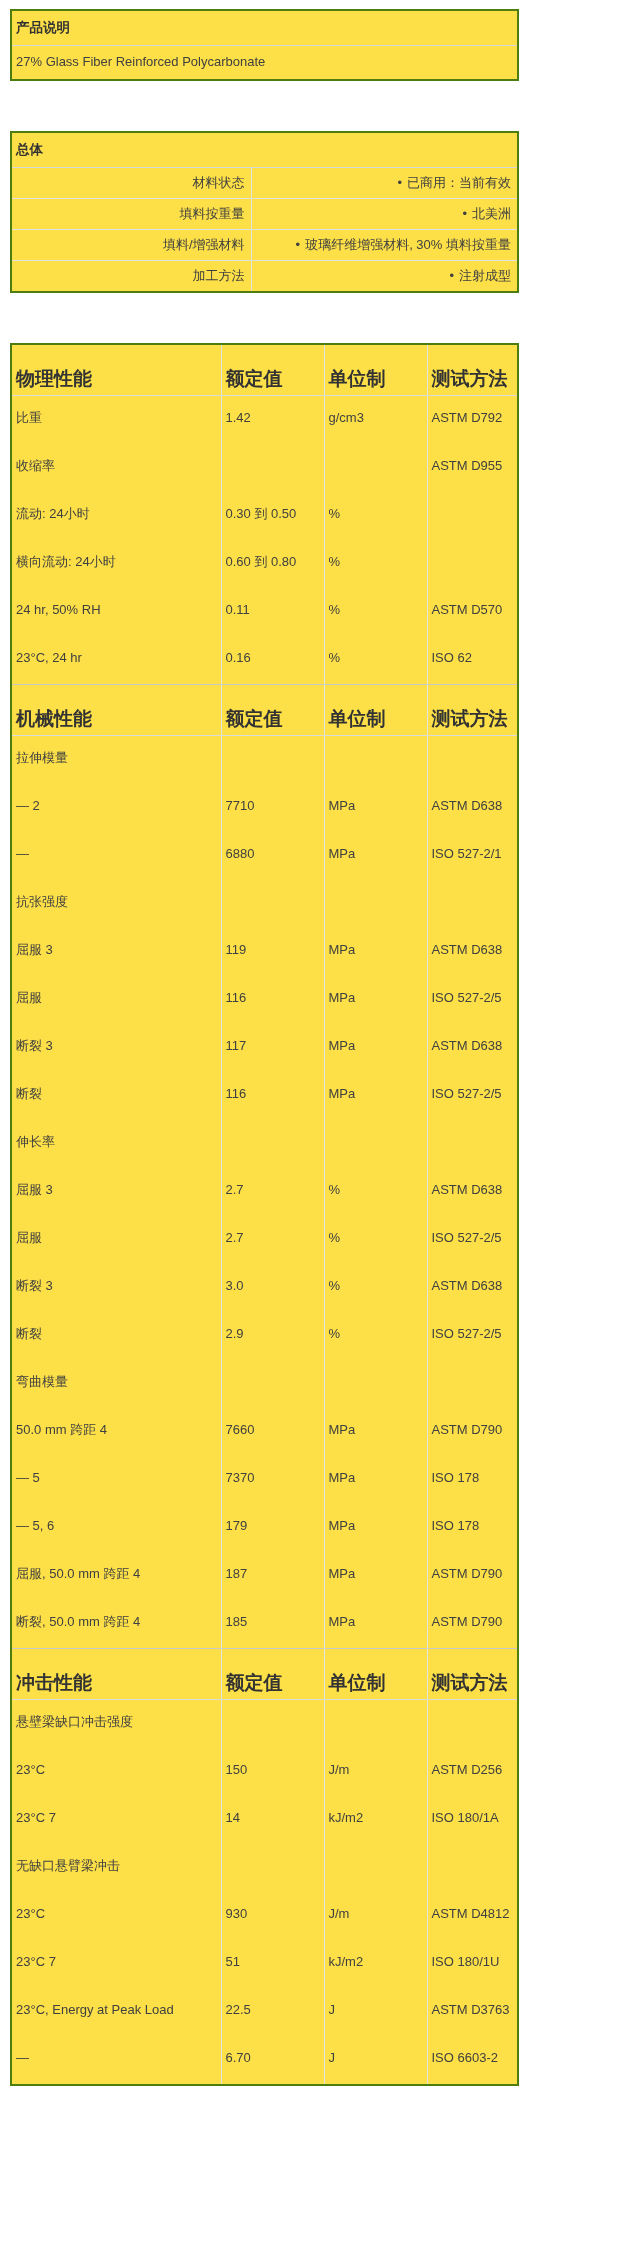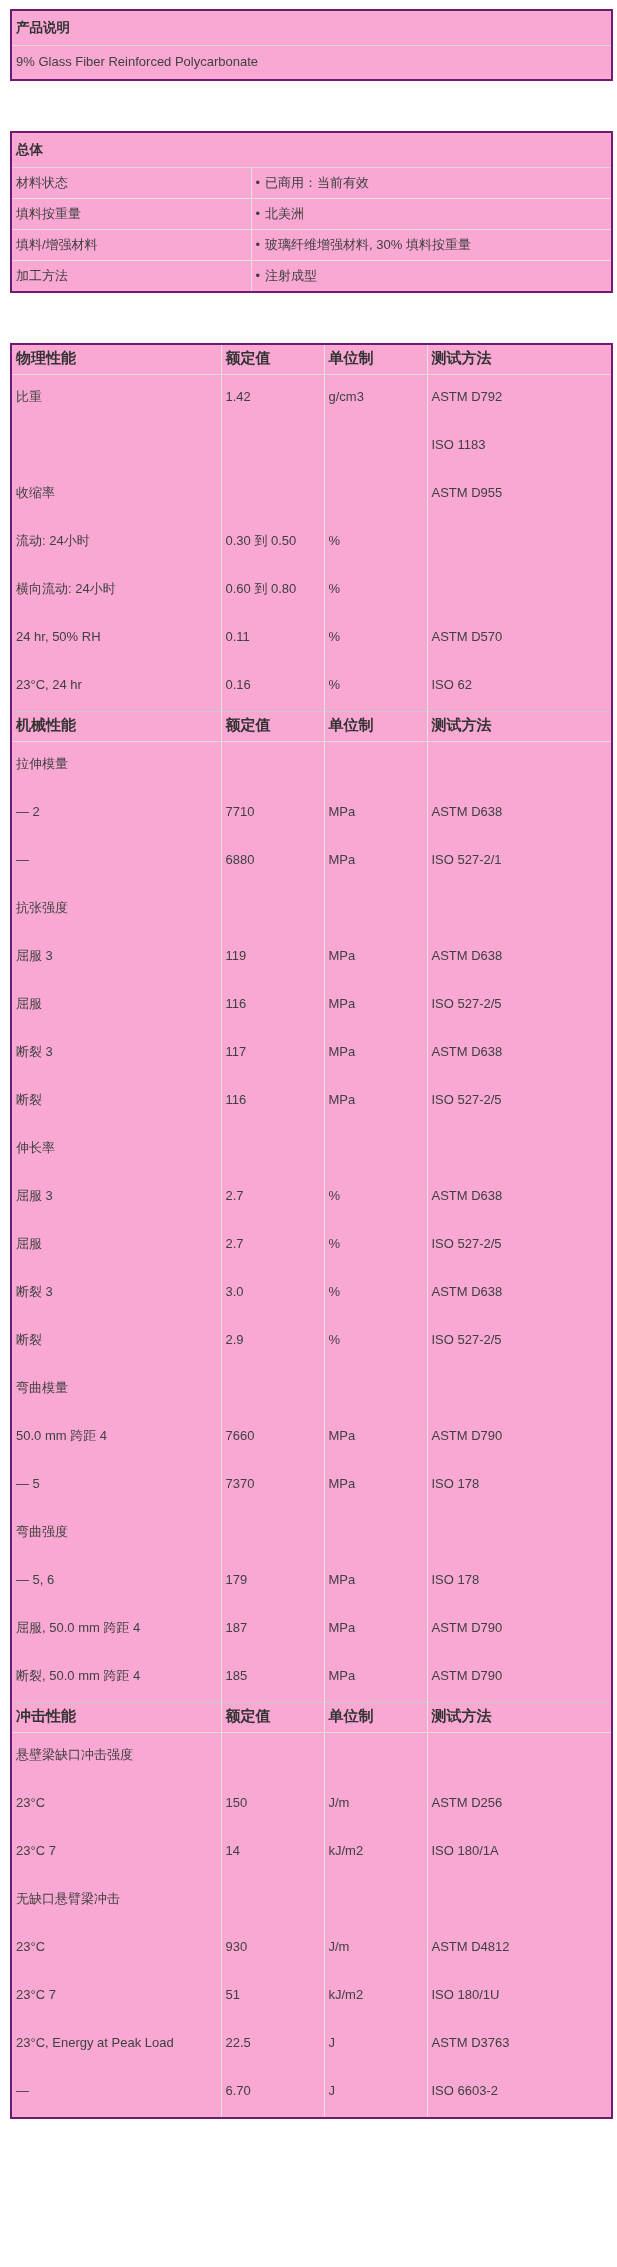--- a/index.html
+++ b/index.html
@@ -11,24 +11,24 @@
     width: 617px;
     min-height: 2267px;
     font-family: "Liberation Sans", "DejaVu Sans", sans-serif;
     color: #404040;
     padding-top: 9px;
     box-sizing: border-box;
   }
   table {
     border-collapse: collapse;
     table-layout: fixed;
-    width: 603px;
+    width: 509px;
     margin: 0 0 50px 10px;
-    background: #f9a8d4;
-    border: 2px solid #701a75;
+    background: #fde047;
+    border: 2px solid #4d7c0f;
   }
   td {
     font-size: 13px;
     line-height: 18px;
     vertical-align: top;
     padding: 0 6px 0 4px;
     word-wrap: break-word;
   }
   
   .box .box-header td {
@@ -39,37 +39,38 @@
     padding-bottom: 8px;
     border-bottom: 1px solid #d9d9d9;
   }
   .box .content-row td {
     padding-top: 7px;
     padding-bottom: 8px;
   }
   .general .g-row td {
     padding-top: 6px;
     padding-bottom: 6px;
+    text-align: right;
   }
   .general .g-row + .g-row td {
     border-top: 1px solid #e2e2e2;
   }
   .general .g-value {
     border-left: 1px solid #e2e2e2;
   }
   .general .bullet {
     display: inline-block;
     margin-right: 5px;
   }
   
   .props .sec-header td {
     font-weight: bold;
     color: #333333;
-    font-size: 15px;
-    padding-top: 4px;
+    font-size: 19px;
+    padding-top: 25px;
     padding-bottom: 7px;
     border-bottom: 1px solid #dcdcdc;
   }
   .props .sec-header + * td, .props .sec-header:not(:first-child) td {
     border-top: 1px solid #c9c9c9;
   }
   .props tr:first-child td {
     border-top: none;
   }
   .props .data-row td {
@@ -82,21 +83,21 @@
 </style>
 </head>
 <body>
 
 <table class="box">
   <tbody>
     <tr class="box-header">
       <td>产品说明</td>
     </tr>
     <tr class="content-row">
-      <td>9% Glass Fiber Reinforced Polycarbonate</td>
+      <td>27% Glass Fiber Reinforced Polycarbonate</td>
     </tr>
   </tbody>
 </table>
 
 <table class="box general">
   <colgroup>
       <col style="width:240px">
       <col>
     </colgroup>
   <tbody>
@@ -138,26 +139,20 @@
         <td>单位制</td>
         <td>测试方法</td>
       </tr>
       <tr class="data-row">
         <td>比重</td>
         <td>1.42</td>
         <td>g/cm3</td>
         <td>ASTM D792</td>
       </tr>
       <tr class="data-row">
-        <td></td>
-        <td></td>
-        <td></td>
-        <td>ISO 1183</td>
-      </tr>
-      <tr class="data-row">
         <td>收缩率</td>
         <td></td>
         <td></td>
         <td>ASTM D955</td>
       </tr>
       <tr class="data-row">
         <td>流动: 24小时</td>
         <td>0.30 到 0.50</td>
         <td>%</td>
         <td></td>
@@ -276,26 +271,20 @@
         <td>MPa</td>
         <td>ASTM D790</td>
       </tr>
       <tr class="data-row">
         <td>— 5</td>
         <td>7370</td>
         <td>MPa</td>
         <td>ISO 178</td>
       </tr>
       <tr class="data-row">
-        <td>弯曲强度</td>
-        <td></td>
-        <td></td>
-        <td></td>
-      </tr>
-      <tr class="data-row">
         <td>— 5, 6</td>
         <td>179</td>
         <td>MPa</td>
         <td>ISO 178</td>
       </tr>
       <tr class="data-row">
         <td>屈服, 50.0 mm 跨距 4</td>
         <td>187</td>
         <td>MPa</td>
         <td>ASTM D790</td>

